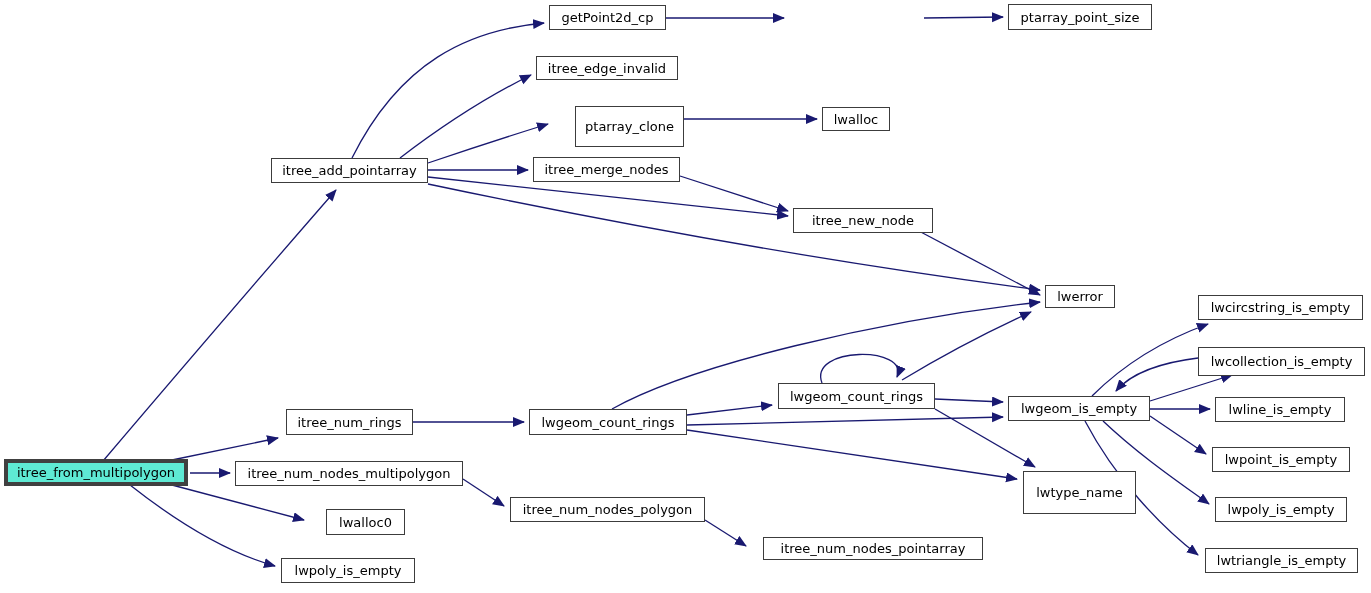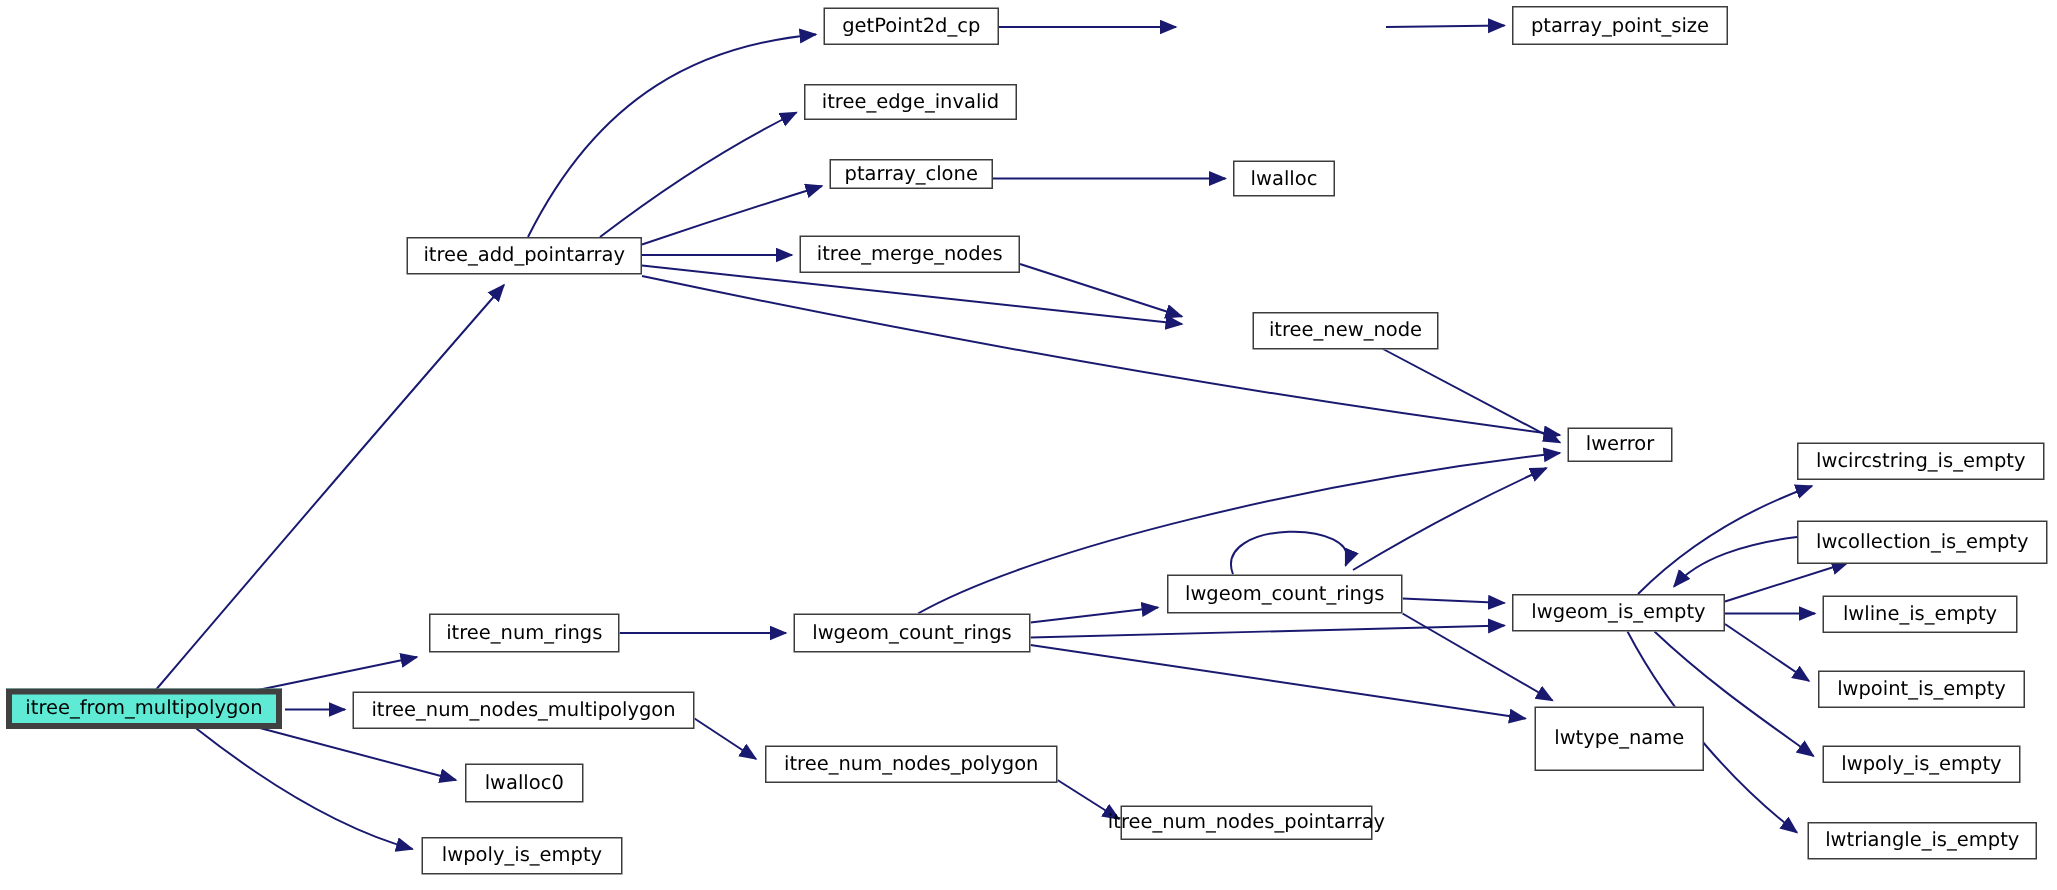--- a/index.html
+++ b/index.html
@@ -77,33 +77,33 @@
 
   <div class="node" style="left:549px;top:5px;width:117px;height:25px">
       <span>getPoint2d_cp</span>
     </div>
   <div class="node" style="left:1008px;top:4px;width:144px;height:26px">
       <span>ptarray_point_size</span>
     </div>
   <div class="node" style="left:536px;top:56px;width:142px;height:24px">
       <span>itree_edge_invalid</span>
     </div>
-  <div class="node" style="left:553px;top:106px;width:109px;height:20px">
+  <div class="node" style="left:575px;top:106px;width:109px;height:41px">
       <span>ptarray_clone</span>
     </div>
   <div class="node" style="left:822px;top:107px;width:68px;height:24px">
       <span>lwalloc</span>
     </div>
   <div class="node" style="left:271px;top:158px;width:157px;height:25px">
       <span>itree_add_pointarray</span>
     </div>
   <div class="node" style="left:533px;top:157px;width:147px;height:25px">
       <span>itree_merge_nodes</span>
     </div>
-  <div class="node" style="left:835px;top:208px;width:124px;height:25px">
+  <div class="node" style="left:793px;top:208px;width:140px;height:25px">
       <span>itree_new_node</span>
     </div>
   <div class="node" style="left:1045px;top:285px;width:70px;height:23px">
       <span>lwerror</span>
     </div>
   <div class="node" style="left:1198px;top:295px;width:165px;height:25px">
       <span>lwcircstring_is_empty</span>
     </div>
   <div class="node" style="left:1198px;top:347px;width:167px;height:29px">
       <span>lwcollection_is_empty</span>
@@ -134,24 +134,24 @@
     </div>
   <div class="node" style="left:1023px;top:471px;width:113px;height:43px">
       <span>lwtype_name</span>
     </div>
   <div class="node" style="left:510px;top:497px;width:195px;height:25px">
       <span>itree_num_nodes_polygon</span>
     </div>
   <div class="node" style="left:1215px;top:497px;width:132px;height:25px">
       <span>lwpoly_is_empty</span>
     </div>
-  <div class="node" style="left:310px;top:509px;width:79px;height:26px">
+  <div class="node" style="left:326px;top:509px;width:79px;height:26px">
       <span>lwalloc0</span>
     </div>
-  <div class="node" style="left:747px;top:537px;width:168px;height:23px">
+  <div class="node" style="left:763px;top:537px;width:220px;height:23px">
       <span>itree_num_nodes_pointarray</span>
     </div>
   <div class="node" style="left:281px;top:558px;width:134px;height:25px">
       <span>lwpoly_is_empty</span>
     </div>
   <div class="node" style="left:1205px;top:548px;width:153px;height:25px">
       <span>lwtriangle_is_empty</span>
     </div>
 
 </div>

